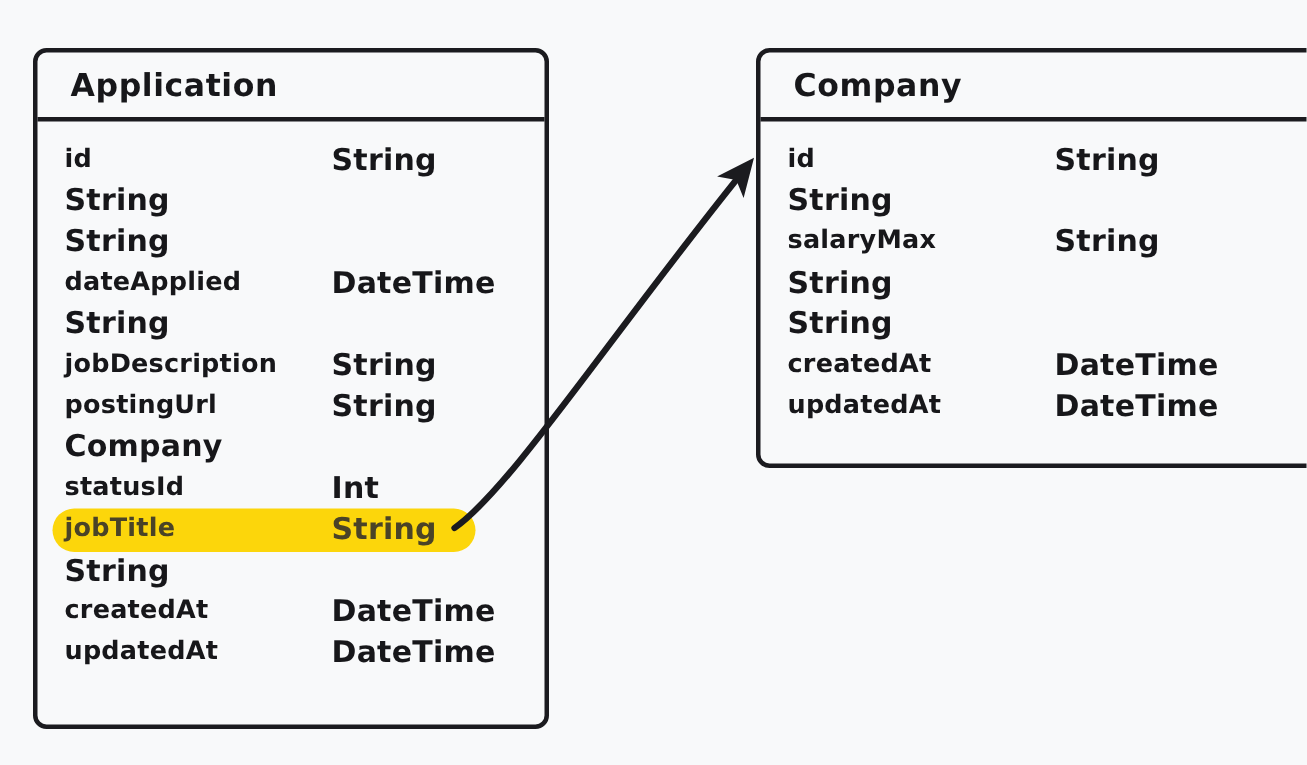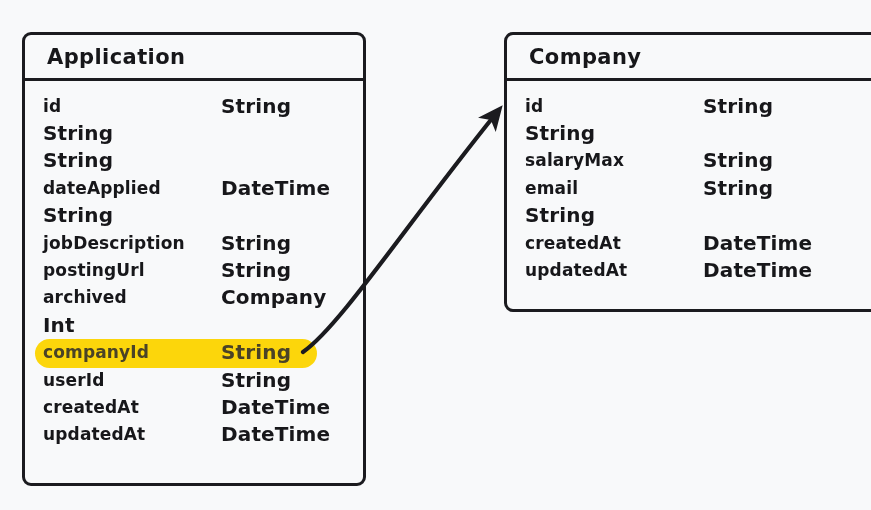--- a/index.html
+++ b/index.html
@@ -146,33 +146,32 @@
         </div>
         <div class="field-row">
           <span class="field-name">jobDescription</span>
           <span class="field-type">String</span>
         </div>
         <div class="field-row">
           <span class="field-name">postingUrl</span>
           <span class="field-type">String</span>
         </div>
         <div class="field-row">
-          <span class="field-name">archived</span>
           <span class="field-type">Company</span>
         </div>
         <div class="field-row">
+          <span class="field-name">statusId</span>
           <span class="field-type">Int</span>
         </div>
         <div class="field-row highlighted">
           <div class="hl"></div>
-          <span class="field-name">companyId</span>
-          <span class="field-type">String</span>
-        </div>
-        <div class="field-row">
-          <span class="field-name">userId</span>
+          <span class="field-name">jobTitle</span>
+          <span class="field-type">String</span>
+        </div>
+        <div class="field-row">
           <span class="field-type">String</span>
         </div>
         <div class="field-row">
           <span class="field-name">createdAt</span>
           <span class="field-type">DateTime</span>
         </div>
         <div class="field-row">
           <span class="field-name">updatedAt</span>
           <span class="field-type">DateTime</span>
         </div>
@@ -189,21 +188,20 @@
           <span class="field-type">String</span>
         </div>
         <div class="field-row">
           <span class="field-type">String</span>
         </div>
         <div class="field-row">
           <span class="field-name">salaryMax</span>
           <span class="field-type">String</span>
         </div>
         <div class="field-row">
-          <span class="field-name">email</span>
           <span class="field-type">String</span>
         </div>
         <div class="field-row">
           <span class="field-type">String</span>
         </div>
         <div class="field-row">
           <span class="field-name">createdAt</span>
           <span class="field-type">DateTime</span>
         </div>
         <div class="field-row">

